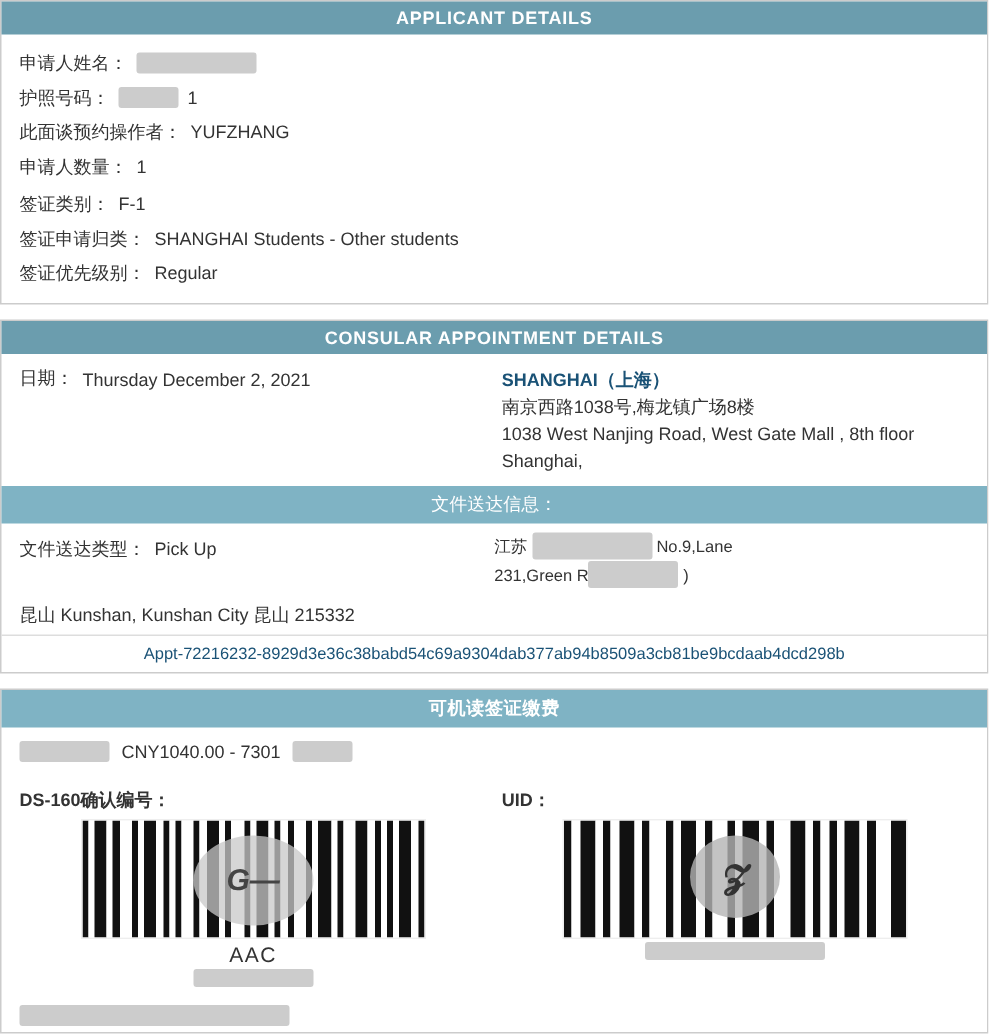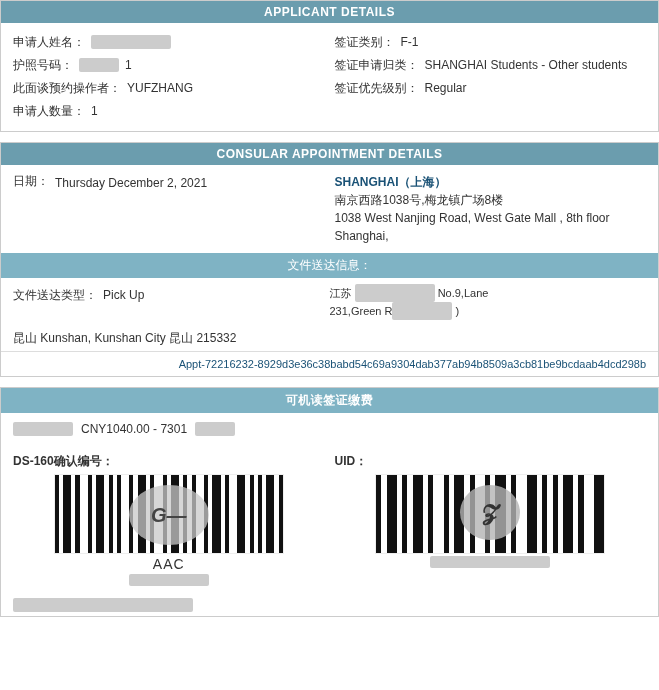--- a/index.html
+++ b/index.html
@@ -25,21 +25,21 @@
     }
     .card {
       border: 1px solid #ccc;
       margin-bottom: 10px;
     }
     .card-body {
       padding: 8px 12px;
     }
     .row-grid {
       display: grid;
-      grid-template-columns: 1fr 1fr;
+      grid-template-columns: 1fr;
       gap: 2px 10px;
     }
     .field-row {
       display: flex;
       align-items: baseline;
       padding: 3px 0;
       gap: 6px;
     }
     .field-label {
       color: #333;
@@ -71,21 +71,21 @@
       padding: 8px 12px;
     }
     .appt-col {
       display: flex;
       flex-direction: column;
       gap: 6px;
     }
     .appt-field {
       display: flex;
       gap: 6px;
-      align-items: flex-end;
+      align-items: center;
     }
     .address-block {
       font-size: 12px;
       line-height: 1.5;
     }
     .doc-delivery-section {
       background: #7fb3c4;
       color: #fff;
       text-align: center;
       padding: 4px 8px;
@@ -97,21 +97,21 @@
       grid-template-columns: 1fr 1fr;
       gap: 0;
     }
     .doc-right {
       font-size: 11px;
       line-height: 1.5;
     }
     .tracking-id {
       font-size: 11px;
       color: #1a5276;
-      text-align: right;
+      text-align: center;
       padding: 6px 12px;
       word-break: break-all;
       border-top: 1px solid #ddd;
     }
     .fee-section {
       border: 1px solid #ccc;
       margin-bottom: 10px;
     }
     .fee-body {
       padding: 6px 12px;

